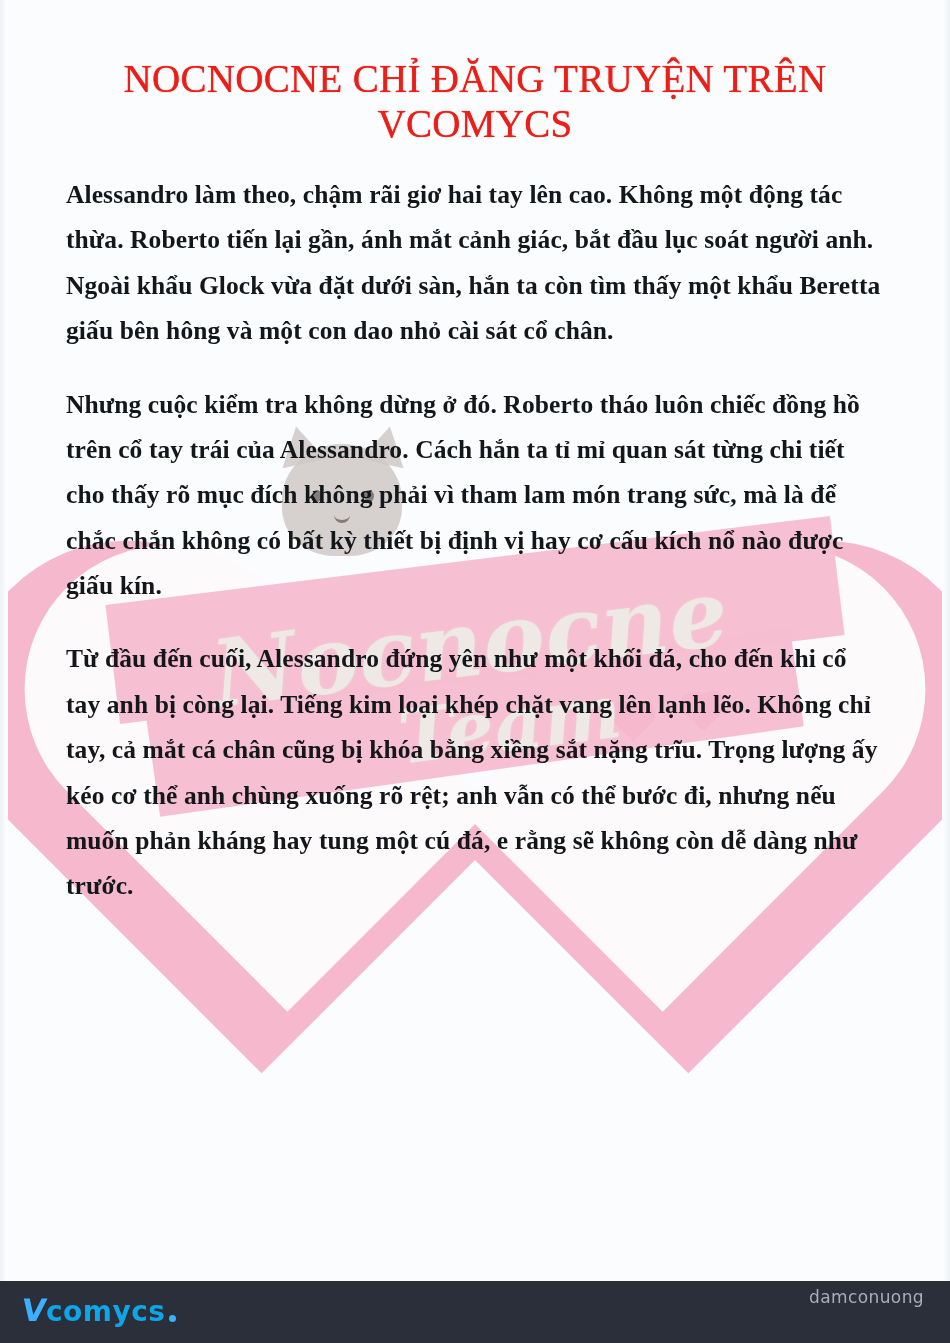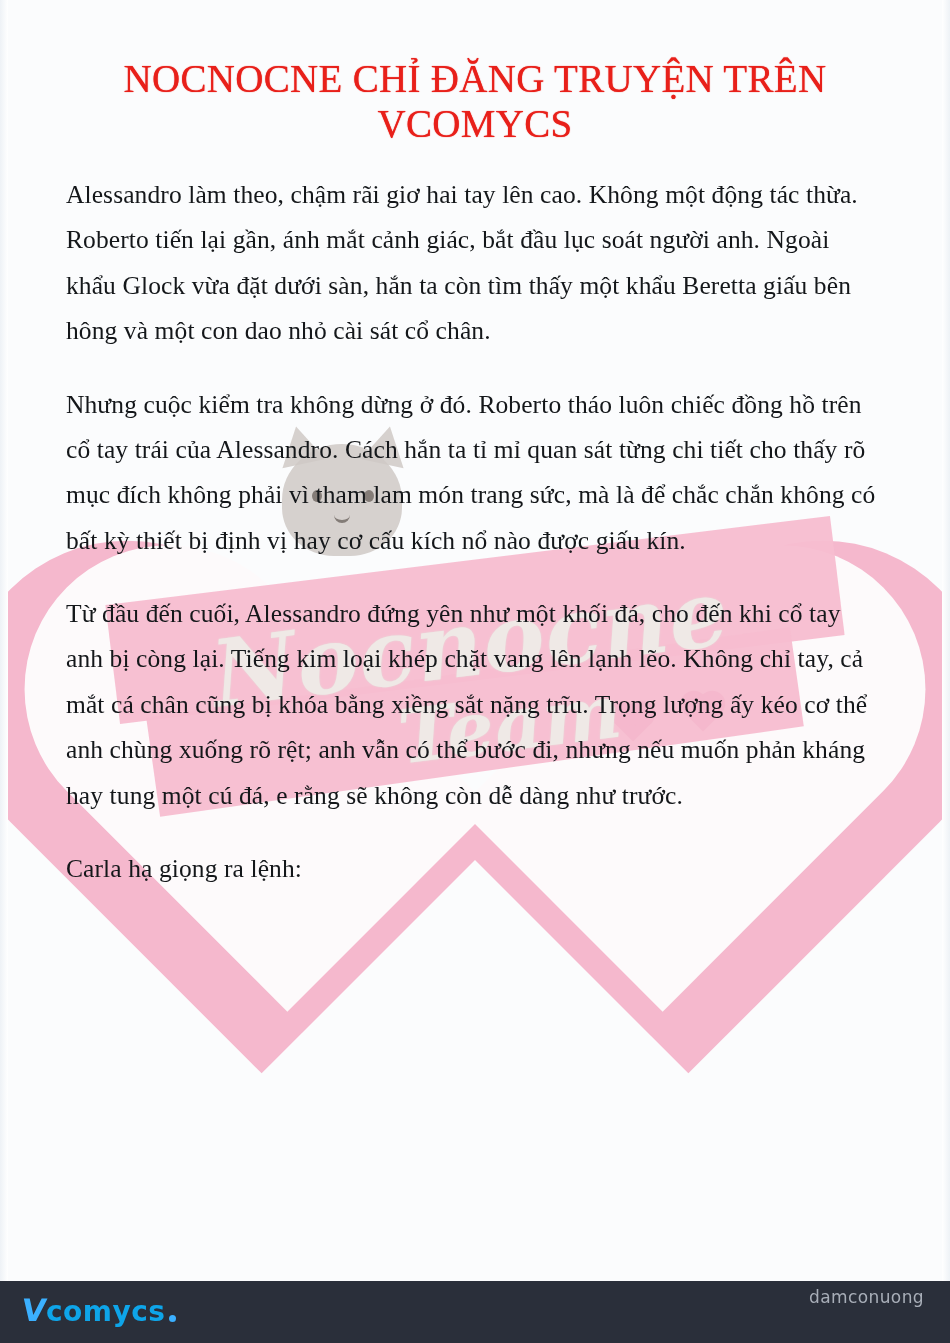--- a/index.html
+++ b/index.html
@@ -200,21 +200,21 @@
     font-family: "Liberation Serif", serif;
     font-weight: 400;
     font-size: 39px;
     letter-spacing: .3px;
     margin: 10px 0 26px 0;
     text-shadow: 0 0 1px #e8201a;
   }
   .para {
     color: #14171a;
     font-family: "Liberation Serif", serif;
-    font-weight: 400;
+    font-weight: 700;
     font-size: 25.5px;
     line-height: 1.78;
     text-align: left;
     margin: 0 0 28px 0;
     letter-spacing: .1px;
   }
   .para:last-of-type { margin-bottom: 0; }
 
   
   .footer {
@@ -320,21 +320,20 @@
   </div>
 
   <div class="edge-left"></div>
   <div class="edge-right"></div>
 
   <div class="content">
     <div class="banner">NOCNOCNE CHỈ ĐĂNG TRUYỆN TRÊN VCOMYCS</div>
     <p class="para">Alessandro làm theo, chậm rãi giơ hai tay lên cao. Không một động tác thừa. Roberto tiến lại gần, ánh mắt cảnh giác, bắt đầu lục soát người anh. Ngoài khẩu Glock vừa đặt dưới sàn, hắn ta còn tìm thấy một khẩu Beretta giấu bên hông và một con dao nhỏ cài sát cổ chân.</p>
     <p class="para">Nhưng cuộc kiểm tra không dừng ở đó. Roberto tháo luôn chiếc đồng hồ trên cổ tay trái của Alessandro. Cách hắn ta tỉ mỉ quan sát từng chi tiết cho thấy rõ mục đích không phải vì tham lam món trang sức, mà là để chắc chắn không có bất kỳ thiết bị định vị hay cơ cấu kích nổ nào được giấu kín.</p>
     <p class="para">Từ đầu đến cuối, Alessandro đứng yên như một khối đá, cho đến khi cổ tay anh bị còng lại. Tiếng kim loại khép chặt vang lên lạnh lẽo. Không chỉ tay, cả mắt cá chân cũng bị khóa bằng xiềng sắt nặng trĩu. Trọng lượng ấy kéo cơ thể anh chùng xuống rõ rệt; anh vẫn có thể bước đi, nhưng nếu muốn phản kháng hay tung một cú đá, e rằng sẽ không còn dễ dàng như trước.</p>
-    <p class="para">Carla hạ giọng ra lệnh:</p>
   </div>
 
   <div class="footer">
     <div class="footer-logo">
       <span class="v">V</span>
       <span class="rest">comycs</span>
       <span class="dot"></span>
     </div>
     <div class="footer-credit">damconuong</div>
   </div>

